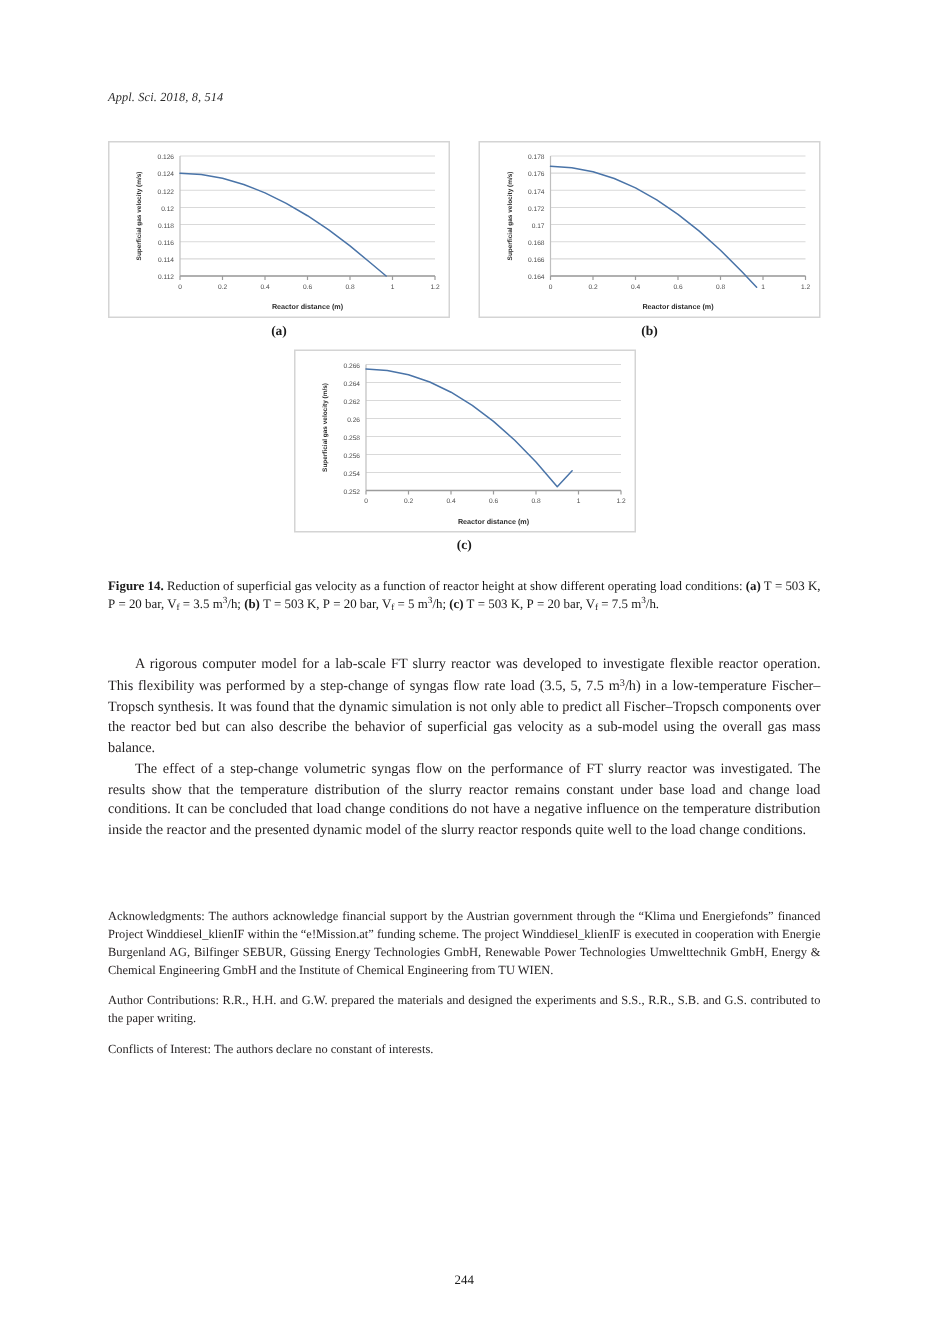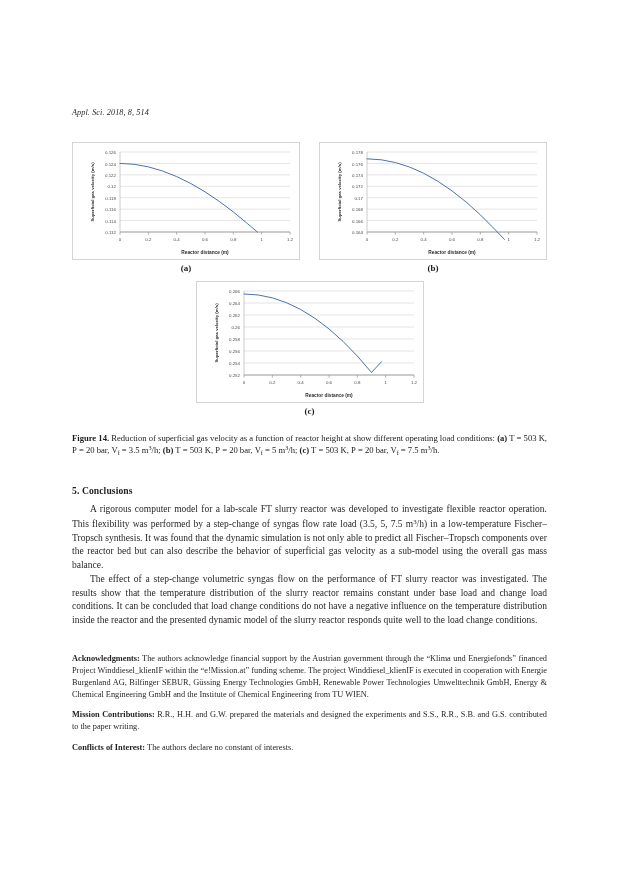--- a/index.html
+++ b/index.html
@@ -14,21 +14,20 @@
     font-family: "Liberation Serif", serif;
     color: #231f20;
     overflow: hidden;
   }
 
   .page {
     position: absolute;
     inset: 0;
     width: 619px;
     height: 740px;
-    margin-top: 48px;
   }
 
   
   .runhead {
     position: absolute;
     left: 72px;
     top: 60px;
     font-style: italic;
     font-size: 8.2px;
     letter-spacing: 0.1px;
@@ -110,21 +109,21 @@
     left: 72px;
     top: 605px;
     width: 475px;
   }
   p.note {
     margin: 0 0 9px 0;
     font-size: 8.3px;
     line-height: 1.43;
     text-align: justify;
   }
-  p.note b { font-weight: bold; }
+  p.note b { font-weight: normal; }
 
   
   .folio {
     position: absolute;
     left: 0;
     right: 0;
     top: 848px;
     text-align: center;
     font-size: 8.6px;
     color: #1a1a1a;
@@ -280,38 +279,37 @@
     <div class="fig-caption">
       <b>Figure 14.</b>
       <span>Reduction of superficial gas velocity as a function of reactor height at show different operating load conditions:</span>
       <b>(a)</b><span> T&nbsp;=&nbsp;503&nbsp;K, P&nbsp;=&nbsp;20&nbsp;bar, V<sub>f</sub>&nbsp;=&nbsp;3.5&nbsp;m<sup>3</sup>/h;</span>
       <b>(b)</b><span> T&nbsp;=&nbsp;503&nbsp;K, P&nbsp;=&nbsp;20&nbsp;bar, V<sub>f</sub>&nbsp;=&nbsp;5&nbsp;m<sup>3</sup>/h;</span>
       <b>(c)</b><span> T&nbsp;=&nbsp;503&nbsp;K, P&nbsp;=&nbsp;20&nbsp;bar, V<sub>f</sub>&nbsp;=&nbsp;7.5&nbsp;m<sup>3</sup>/h.</span>
     </div>
   </div>
 
   <div class="body-area">
-    <h2 class="sec">5. Conclusions</h2>
     <p class="para">
       A rigorous computer model for a lab-scale FT slurry reactor was developed to investigate flexible
       reactor operation. This flexibility was performed by a step-change of syngas flow rate load (3.5, 5,
       7.5&nbsp;m<sup>3</sup>/h) in a low-temperature Fischer–Tropsch synthesis. It was found that the dynamic simulation
       is not only able to predict all Fischer–Tropsch components over the reactor bed but can also describe
       the behavior of superficial gas velocity as a sub-model using the overall gas mass balance.
     </p>
     <p class="para">The effect of a step-change volumetric syngas flow on the performance of FT slurry reactor was investigated. The results show that the temperature distribution of the slurry reactor remains constant under base load and change load conditions. It can be concluded that load change conditions do not have a negative influence on the temperature distribution inside the reactor and the presented dynamic model of the slurry reactor responds quite well to the load change conditions.</p>
   </div>
 
   <div class="backmatter">
     <p class="note">
       <b>Acknowledgments:</b>
       <span>The authors acknowledge financial support by the Austrian government through the “Klima und Energiefonds” financed Project Winddiesel_klienIF within the “e!Mission.at” funding scheme. The project Winddiesel_klienIF is executed in cooperation with Energie Burgenland AG, Bilfinger SEBUR, Güssing Energy Technologies GmbH, Renewable Power Technologies Umwelttechnik GmbH, Energy &amp; Chemical Engineering GmbH and the Institute of Chemical Engineering from TU WIEN.</span>
     </p>
     <p class="note">
-      <b>Mission Contributions:</b>
+      <b>Author Contributions:</b>
       <span>R.R., H.H. and G.W. prepared the materials and designed the experiments and S.S., R.R., S.B. and G.S. contributed to the paper writing.</span>
     </p>
     <p class="note">
       <b>Conflicts of Interest:</b>
       <span>The authors declare no constant of interests.</span>
     </p>
   </div>
 
   <div class="folio">244</div>
 

